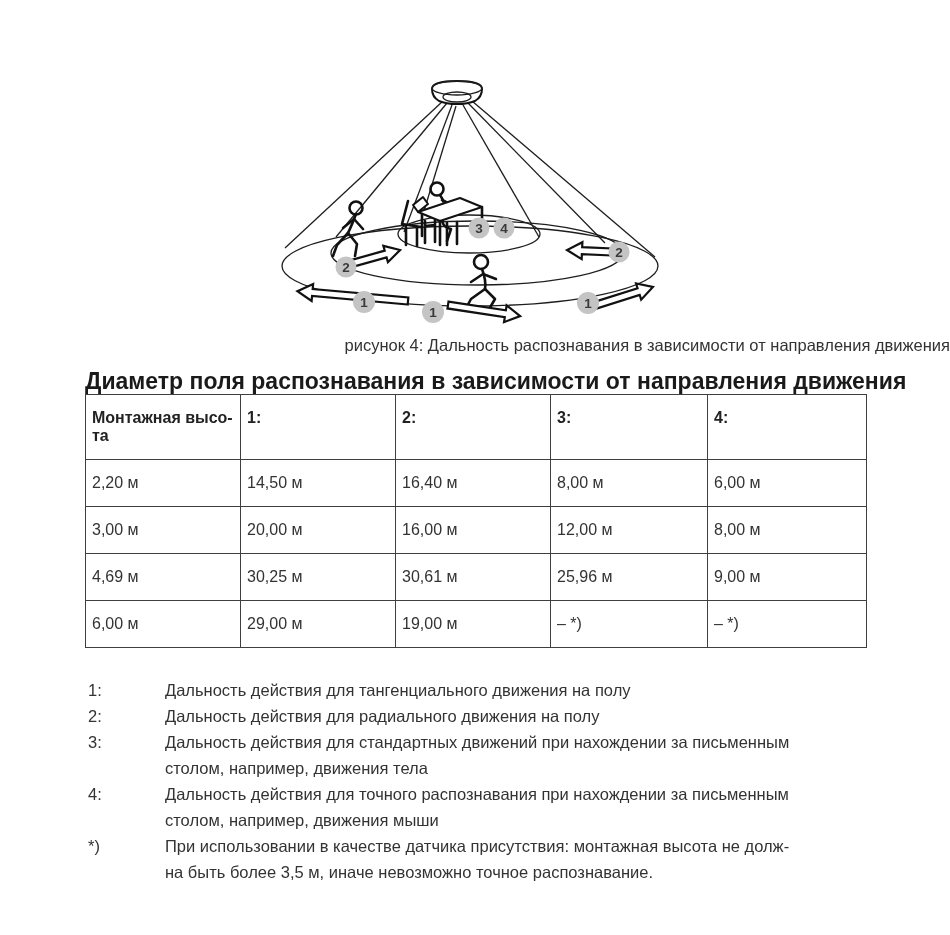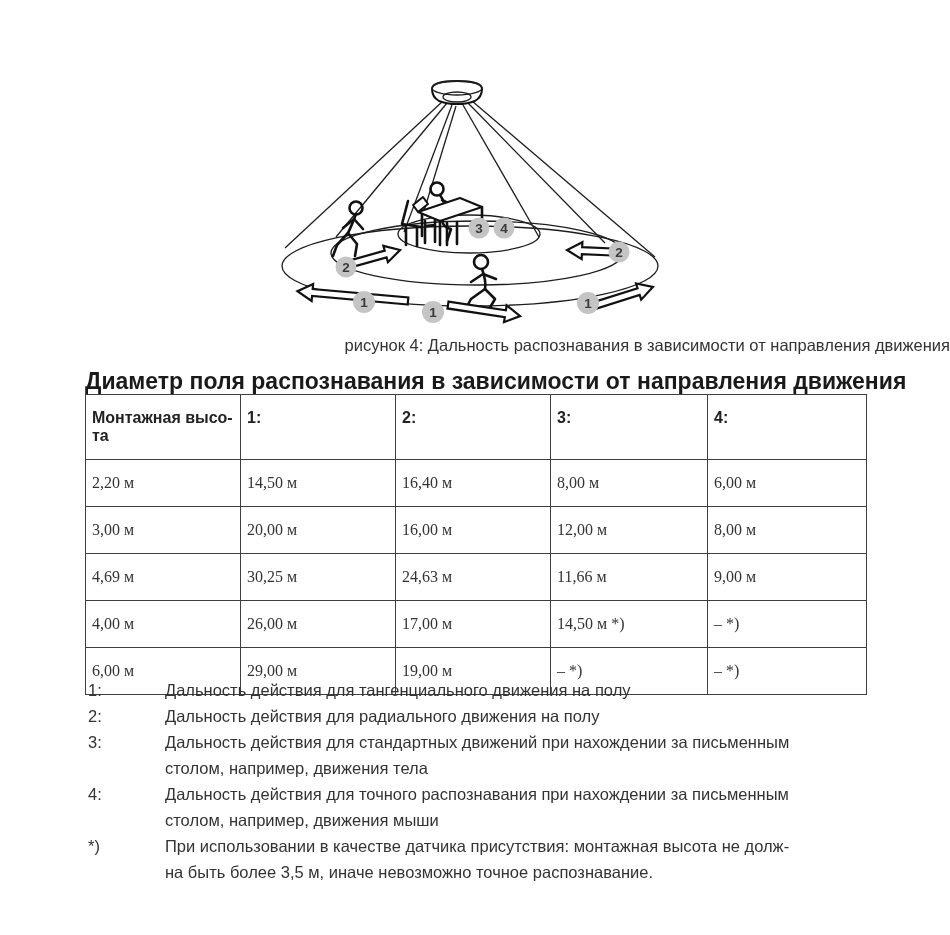--- a/index.html
+++ b/index.html
@@ -38,21 +38,20 @@
   }
   table.detect th {
     font-weight:bold; color:#222222;
     vertical-align:top;
     white-space:pre-line;
     height:51px;
   }
   table.detect td {
     height:31px;
     vertical-align:middle;
-    font-family:Liberation Serif, serif;
   }
   .footnotes {
     position:absolute; top:677px; left:88px; width:782px;
     font-size:16.5px; line-height:26px; color:#333333;
   }
   .footnote { display:grid; grid-template-columns:77px 1fr; }
   .fn-text { white-space:pre-line; }
   
   .thin  { fill:none; stroke:#1e1e1e; stroke-width:1.3; }
   .fig   { fill:none; stroke:#111111; stroke-width:2.6; stroke-linecap:round; stroke-linejoin:round; }
@@ -197,30 +196,23 @@
     <tr>
       <td>3,00 м</td>
       <td>20,00 м</td>
       <td>16,00 м</td>
       <td>12,00 м</td>
       <td>8,00 м</td>
     </tr>
     <tr>
       <td>4,69 м</td>
       <td>30,25 м</td>
-      <td>24,63 м</td>
-      <td>11,66 м</td>
+      <td>30,61 м</td>
+      <td>25,96 м</td>
       <td>9,00 м</td>
-    </tr>
-    <tr>
-      <td>4,00 м</td>
-      <td>26,00 м</td>
-      <td>17,00 м</td>
-      <td>14,50 м *)</td>
-      <td>– *)</td>
     </tr>
     <tr>
       <td>6,00 м</td>
       <td>29,00 м</td>
       <td>19,00 м</td>
       <td>– *)</td>
       <td>– *)</td>
     </tr>
   </tbody>
 </table>

